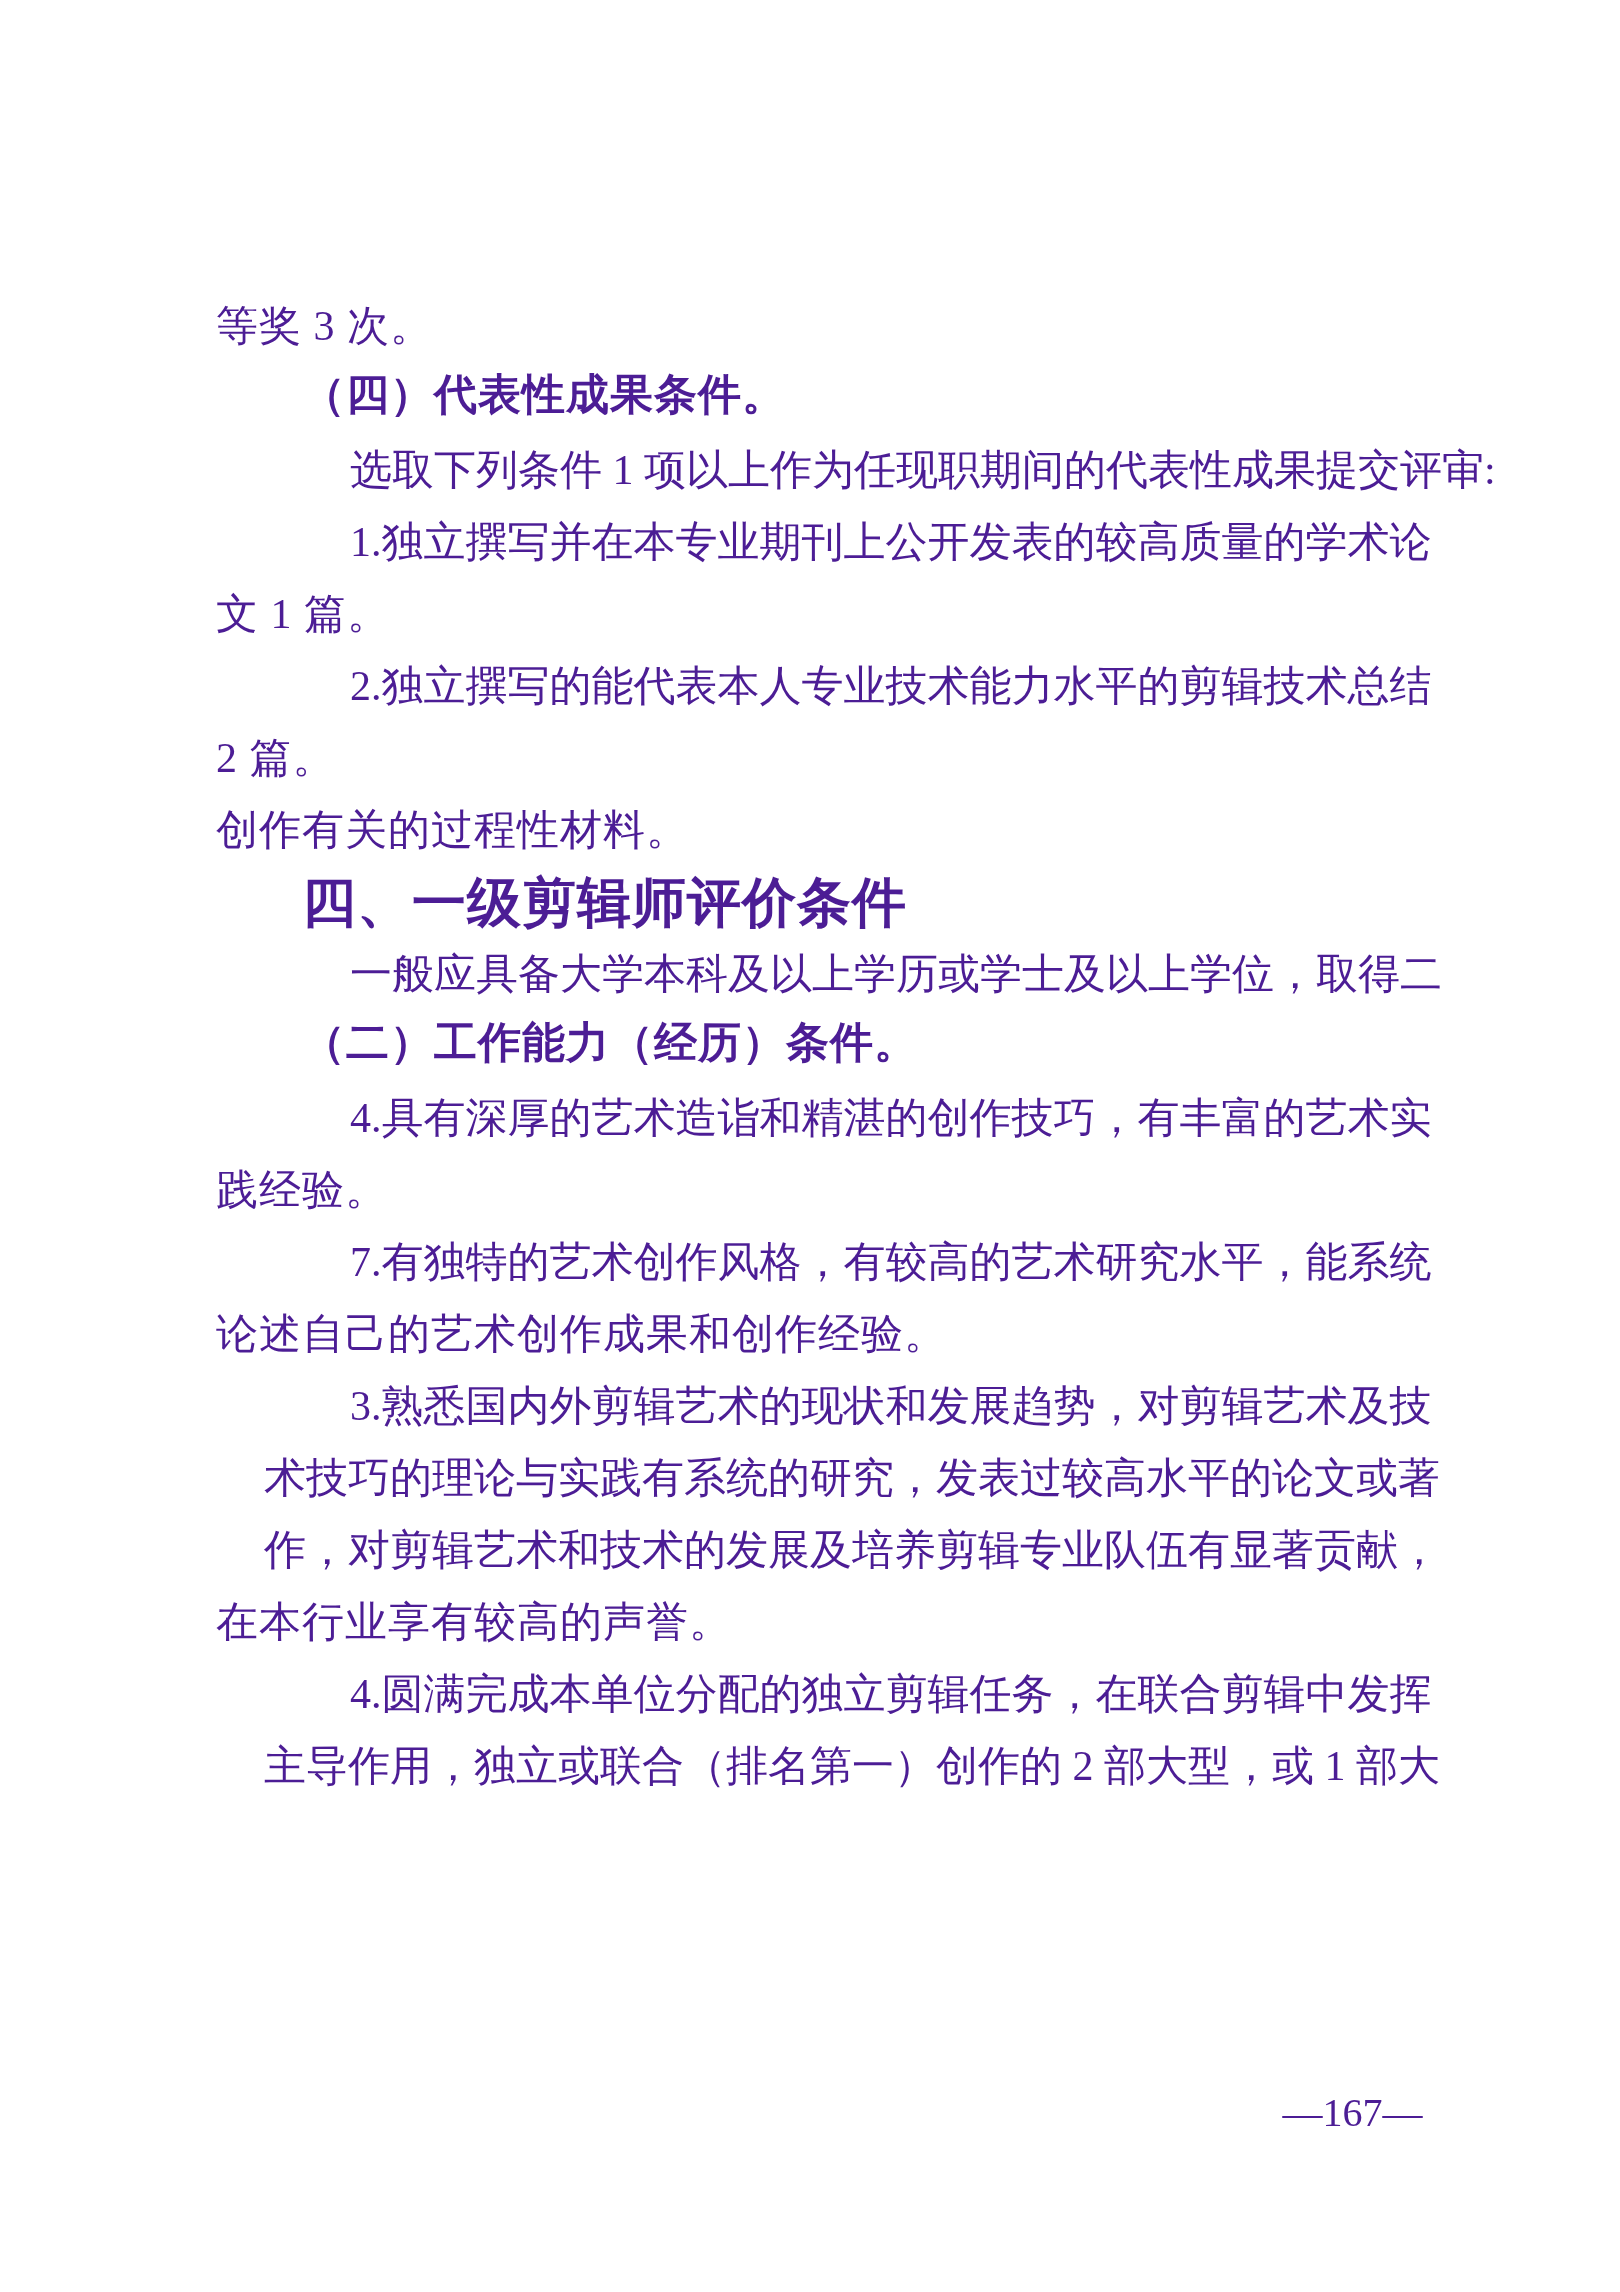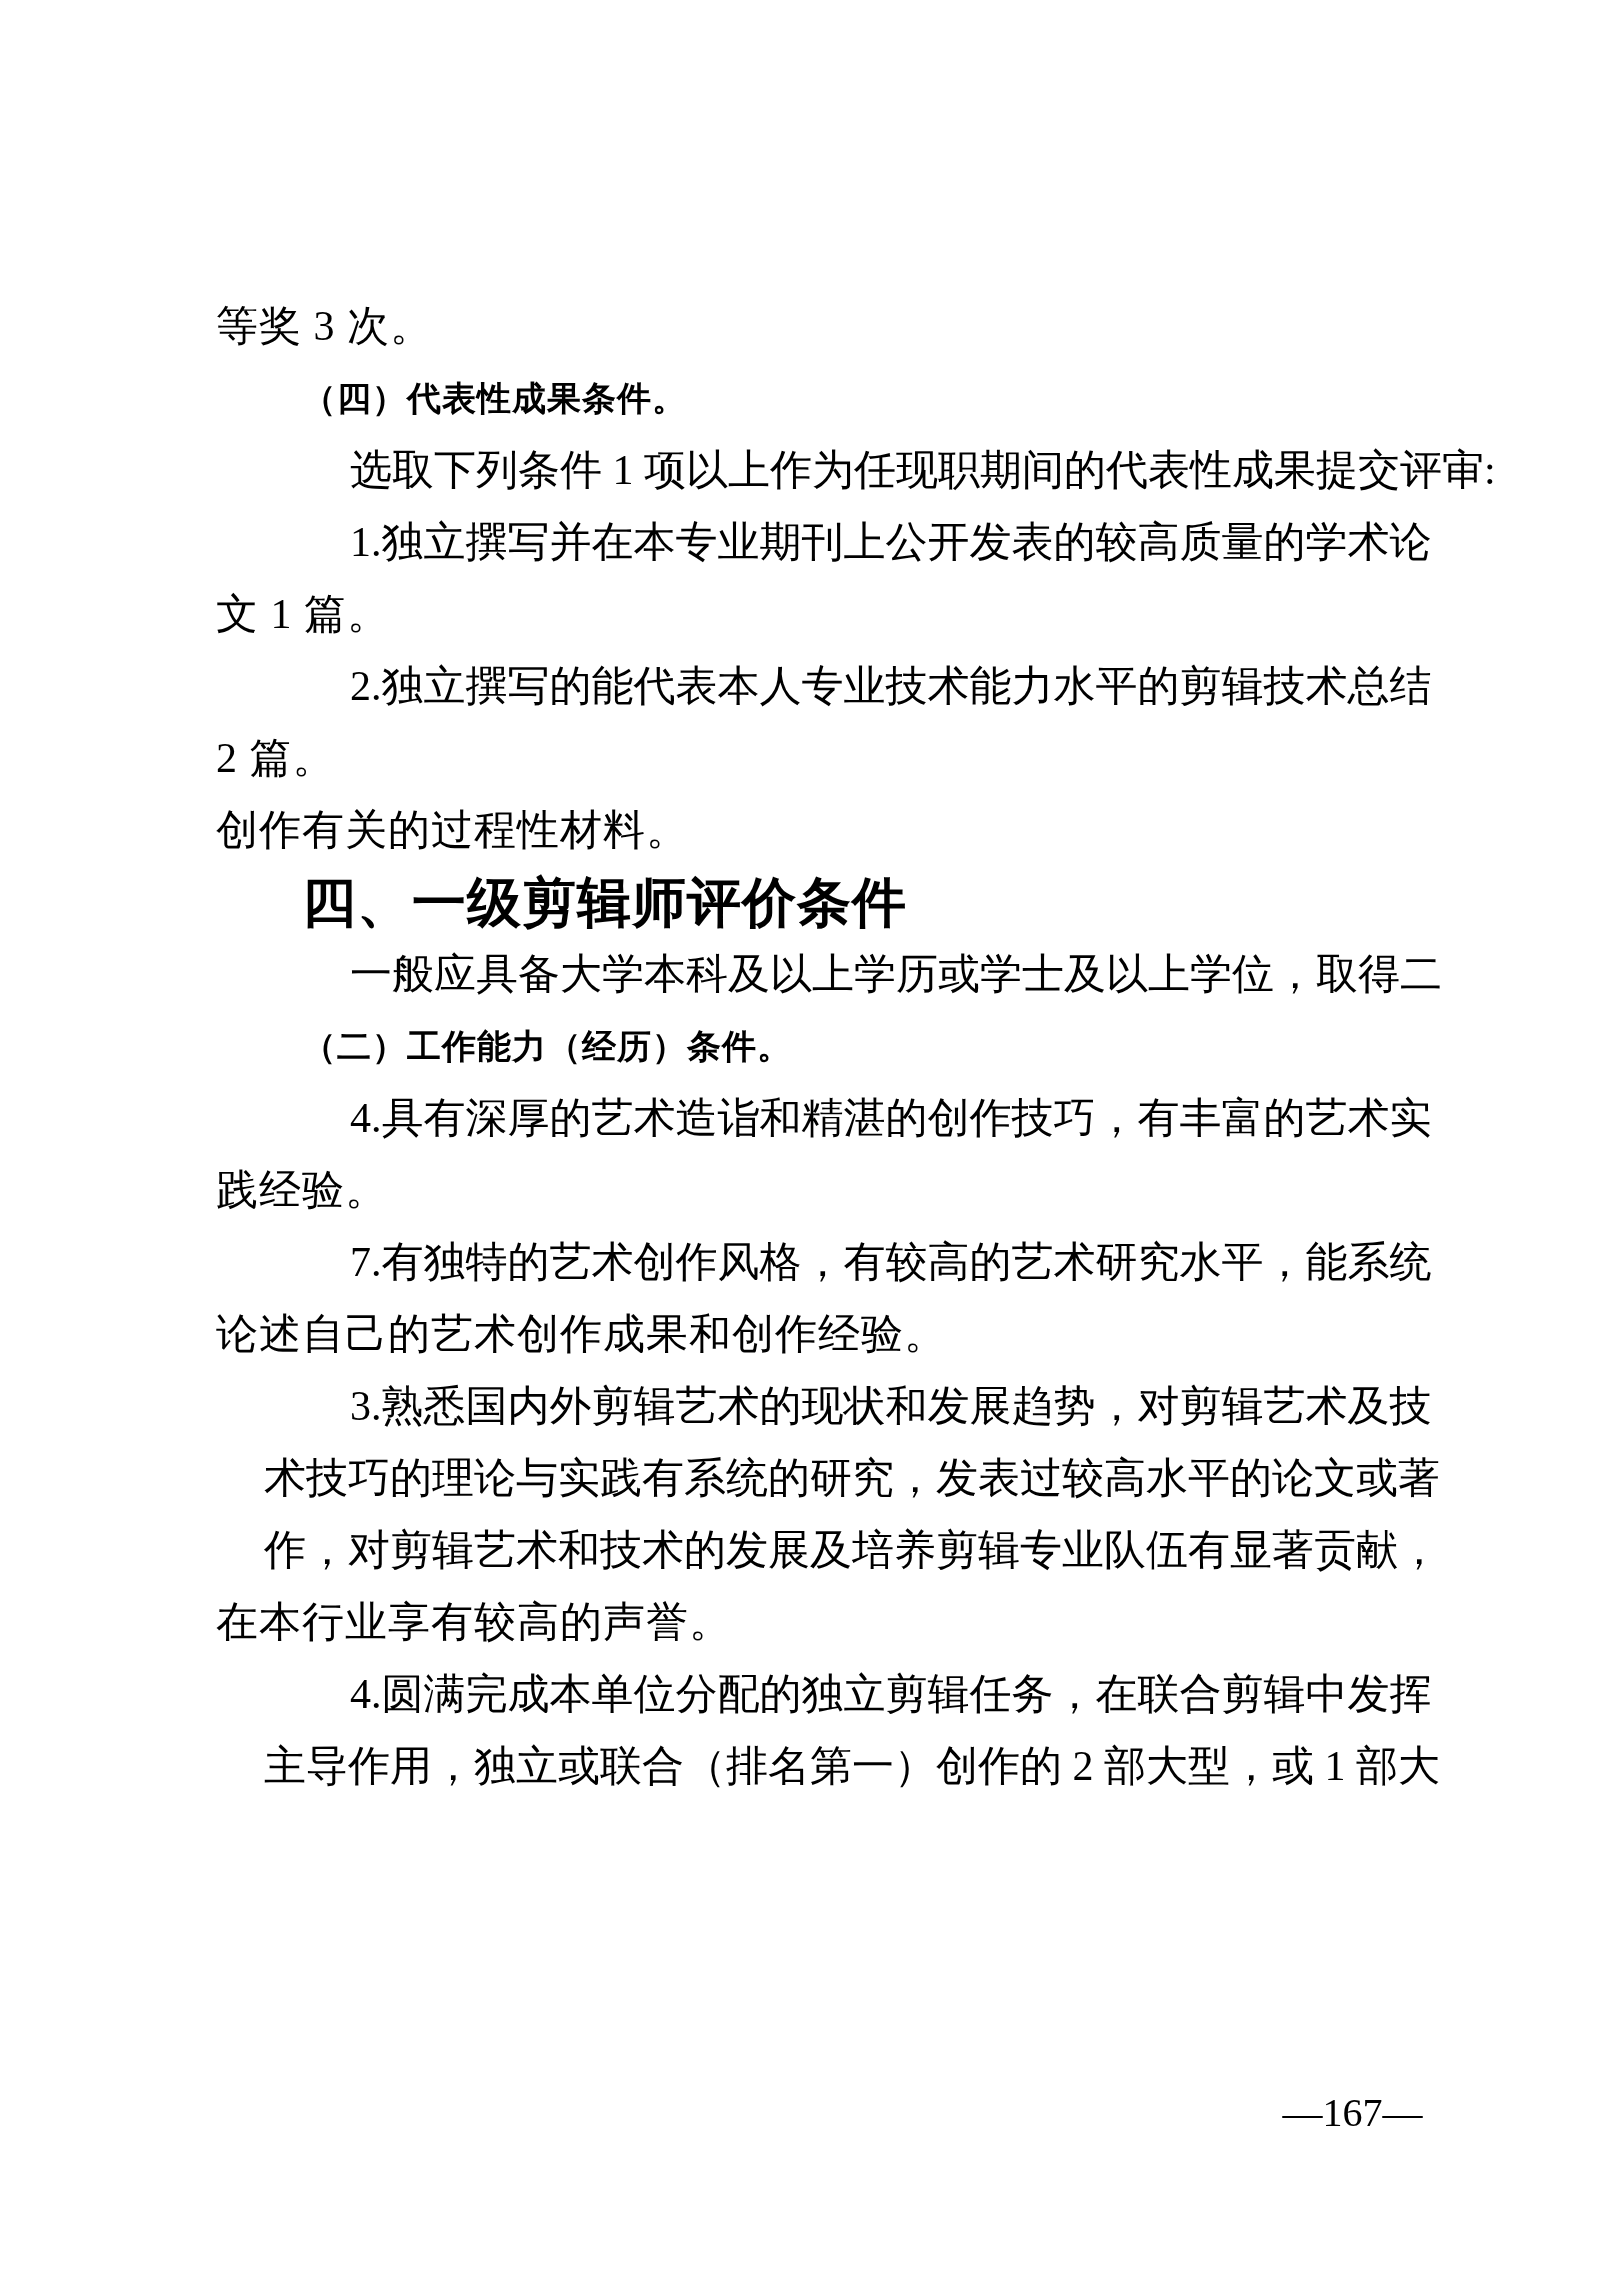--- a/index.html
+++ b/index.html
@@ -5,21 +5,21 @@
   html, body {
     margin: 0;
     padding: 0;
     background: #ffffff;
   }
   .page {
     position: relative;
     width: 1620px;
     height: 2293px;
     background: #ffffff;
-    color: #000000;
+    color: #4c1d95;
     font-family: "Liberation Serif", serif;
     overflow: hidden;
   }
   .textblock {
     position: absolute;
     left: 216px;
     top: 290px;
     width: 1211px;
   }
   .line {
@@ -39,23 +39,23 @@
     text-align: justify;
     text-align-last: justify;
     white-space: nowrap;
     margin-left: 48px;
   }
   .style-body {
     font-family: "Liberation Serif", serif;
     font-weight: normal;
   }
   .style-heading-kai {
-    font-family: Liberation Sans, sans-serif;
+    font-family: Liberation Mono, monospace;
     font-weight: bold;
-    font-size: 34px;
+    font-size: 43px;
   }
   .style-heading-hei {
     font-family: "Liberation Sans", sans-serif;
     font-weight: bold;
     font-size: 54px;
   }
   .pagenum {
     position: absolute;
     top: 2064px;
     left: 1274px;

